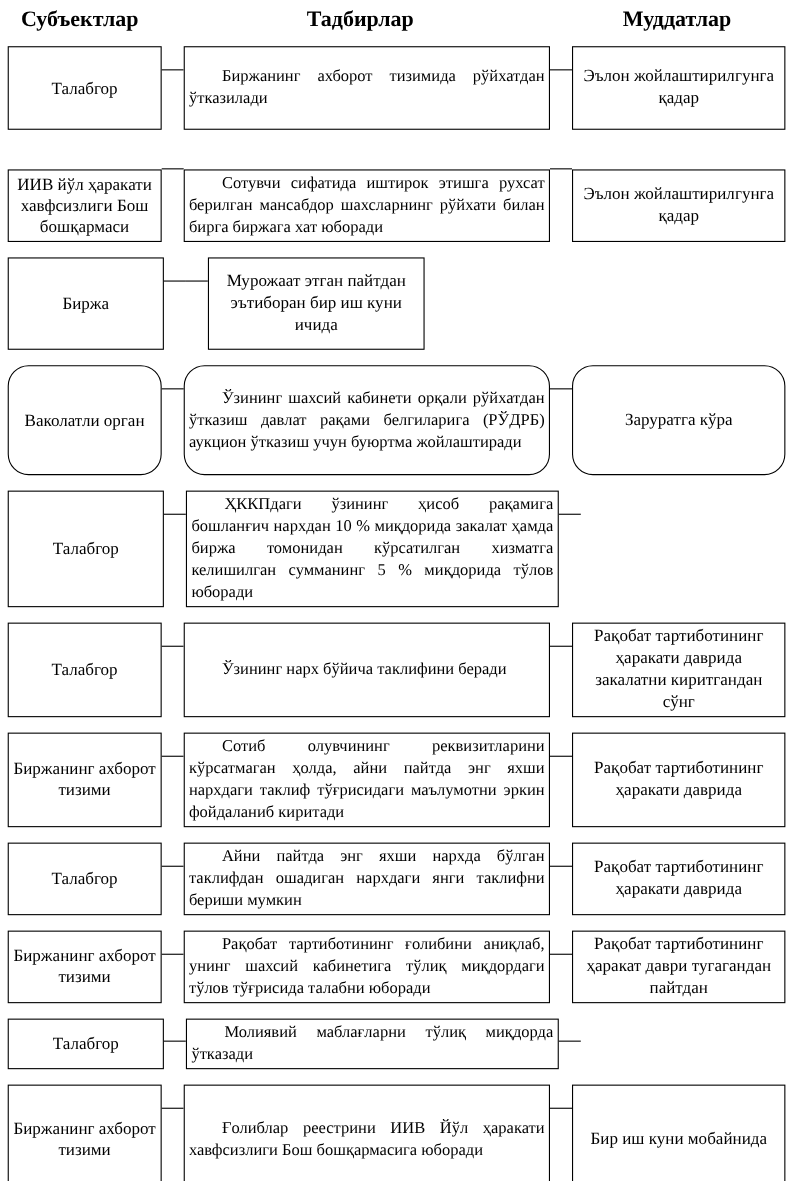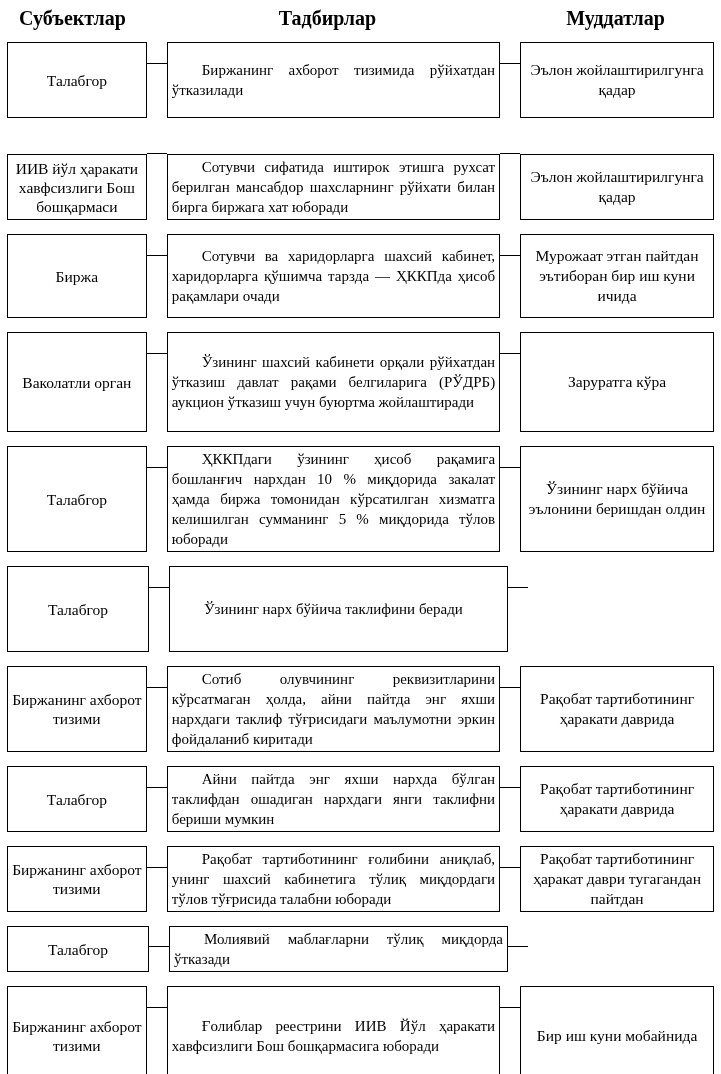--- a/index.html
+++ b/index.html
@@ -79,21 +79,21 @@
     background: #000000;
     flex-shrink: 0;
     align-self: flex-start;
     margin-top: 21px;
   }
   
   .row:nth-of-type(1)  .box { min-height: 50px; }
   .row:nth-of-type(2)  .box { min-height: 76px; }
   .row:nth-of-type(3)  .box { min-height: 62px; margin-top: 22px; }
   .row:nth-of-type(4)  .box { min-height: 84px; }
-  .row:nth-of-type(5)  .box { min-height: 100px; }
+  .row:nth-of-type(5)  .box { min-height: 100px; border-radius: 19px; }
   .row:nth-of-type(6)  .box { min-height: 78px; }
   .row:nth-of-type(7)  .box { min-height: 86px; }
   .row:nth-of-type(8)  .box { min-height: 64px; }
   .row:nth-of-type(9)  .box { min-height: 66px; }
   .row:nth-of-type(10) .box { min-height: 62px; }
   .row:nth-of-type(11) .box { min-height: 42px; }
   .row:nth-of-type(11) .conn { margin-top: 20px; }
   .row:nth-of-type(12) .box { min-height: 100px; }
 </style>
 </head>
@@ -135,23 +135,20 @@
     <div class="box term">
         <span>Эълон жойлаштирилгунга қадар</span>
       </div>
   </div>
 
   <div class="row">
     <div class="box subject">
         <span>Биржа</span>
       </div>
     <div class="conn"></div>
-    <div class="box action">
-        <div class="txt">Сотувчи ва харидорларга шахсий кабинет, харидорларга қўшимча тарзда — ҲККПда ҳисоб рақамлари очади</div>
-      </div>
     <div class="conn"></div>
     <div class="box term">
         <span>Мурожаат этган пайтдан эътиборан бир иш куни ичида</span>
       </div>
   </div>
 
   <div class="row">
     <div class="box subject">
         <span>Ваколатли орган</span>
       </div>
@@ -167,34 +164,34 @@
 
   <div class="row">
     <div class="box subject">
         <span>Талабгор</span>
       </div>
     <div class="conn"></div>
     <div class="box action">
         <div class="txt">ҲККПдаги ўзининг ҳисоб рақамига бошланғич нархдан 10 % миқдорида закалат ҳамда биржа томонидан кўрсатилган хизматга келишилган сумманинг 5 % миқдорида тўлов юборади</div>
       </div>
     <div class="conn"></div>
-    <div class="box term">
-        <span>Ўзининг нарх бўйича эълонини беришдан олдин</span>
-      </div>
   </div>
 
   <div class="row">
     <div class="box subject">
         <span>Талабгор</span>
       </div>
     <div class="conn"></div>
     <div class="box action">
         <div class="txt">Ўзининг нарх бўйича таклифини беради</div>
       </div>
     <div class="conn"></div>
+    <div class="box term">
+        <span>Рақобат тартиботининг ҳаракати даврида закалатни киритгандан сўнг</span>
+      </div>
   </div>
 
   <div class="row">
     <div class="box subject">
         <span>Биржанинг ахборот тизими</span>
       </div>
     <div class="conn"></div>
     <div class="box action">
         <div class="txt">Сотиб олувчининг реквизитларини кўрсатмаган ҳолда, айни пайтда энг яхши нархдаги таклиф тўғрисидаги маълумотни эркин фойдаланиб киритади</div>
       </div>

